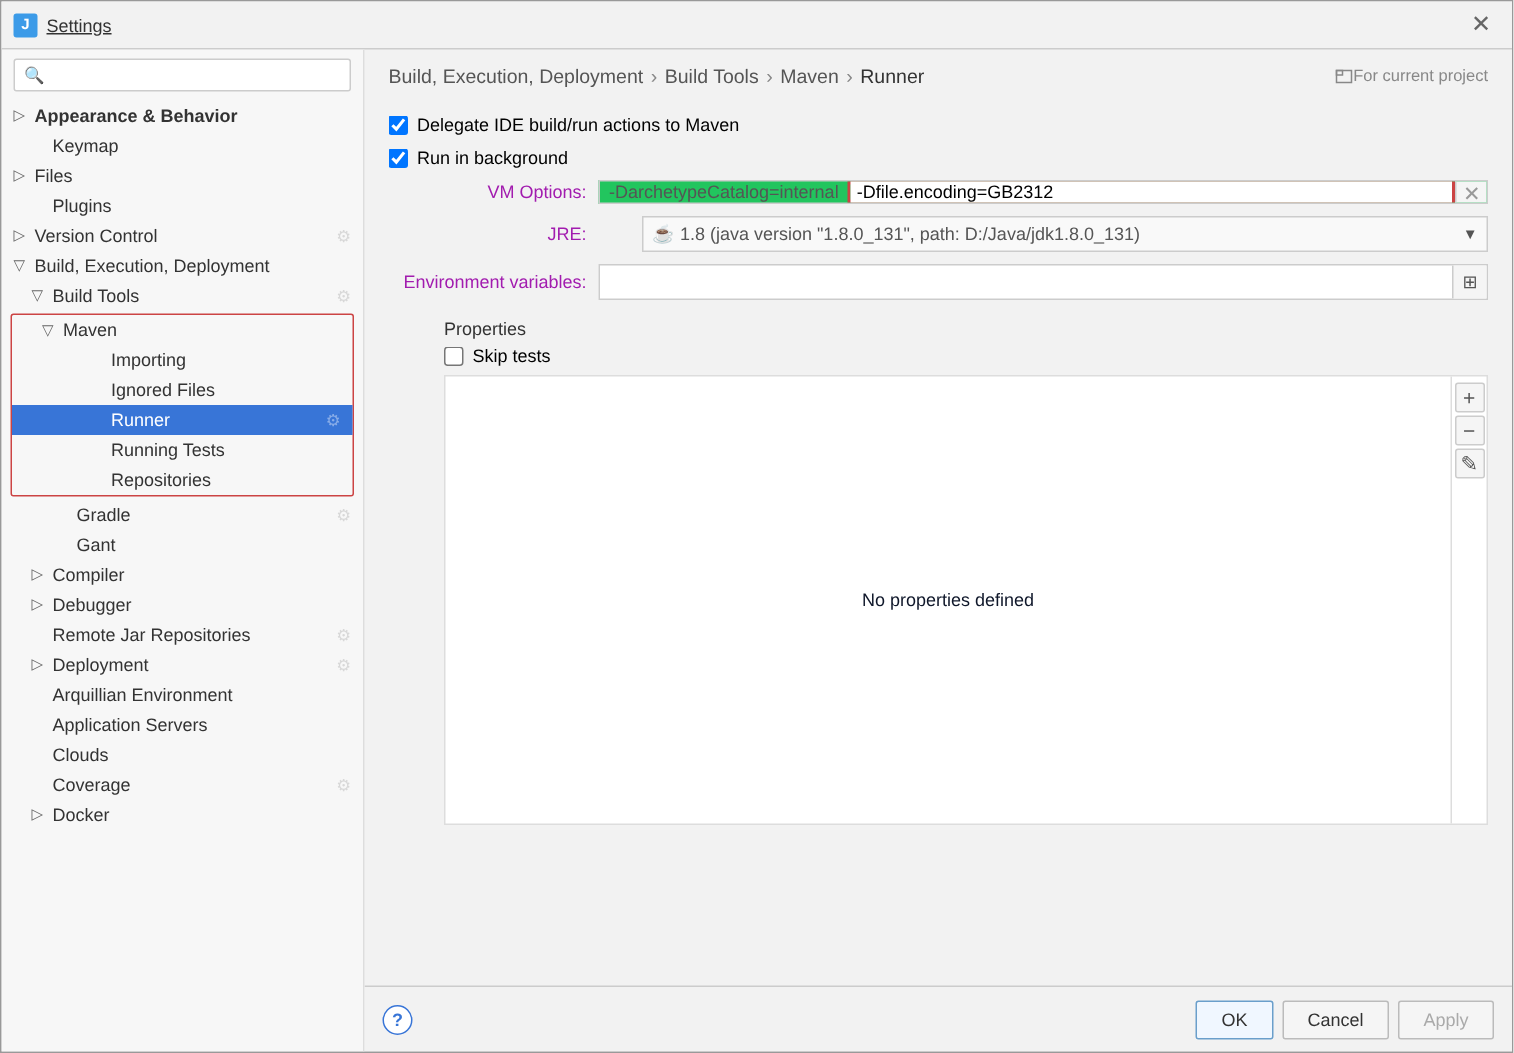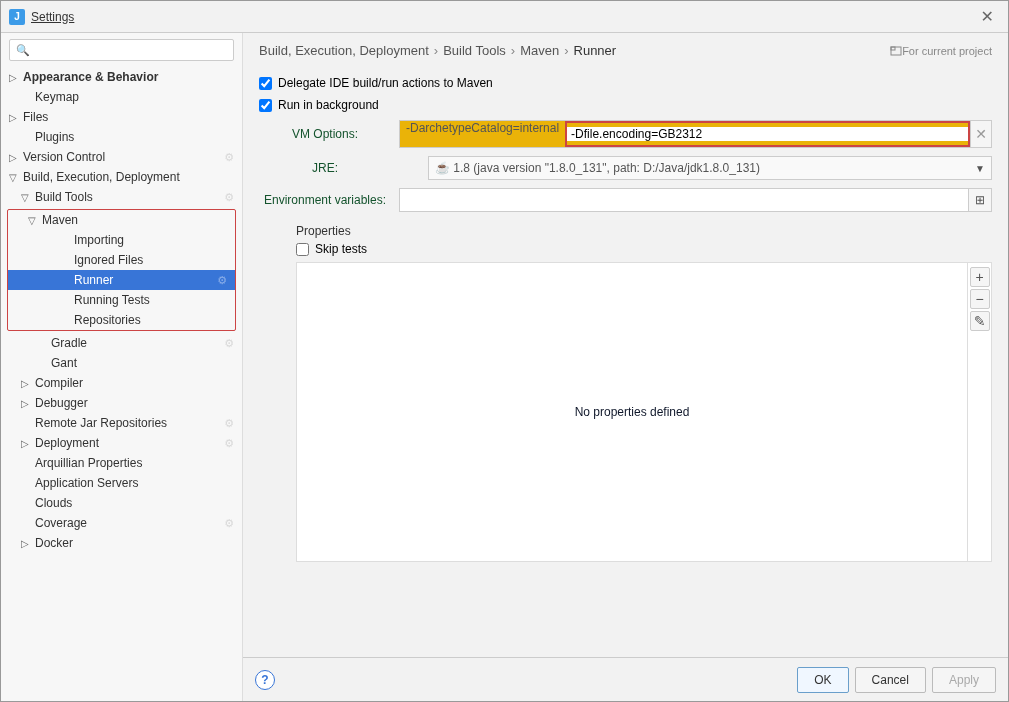--- a/index.html
+++ b/index.html
@@ -187,22 +187,22 @@
     .form-row {
       display: flex;
       align-items: center;
       margin-bottom: 8px;
       font-size: 12px;
     }
 
     .form-label {
       width: 140px;
       flex-shrink: 0;
-      color: #14532d;
-      text-align: center;
+      color: #a21caf;
+      text-align: right;
       padding-right: 8px;
     }
 
     .jre-row {
       display: flex;
       align-items: center;
       margin-bottom: 8px;
       gap: 29px;
     }
 
@@ -477,21 +477,21 @@
         <span>Remote Jar Repositories</span>
         <span class="gear-icon">⚙</span>
       </div>
       <div class="sidebar-item indent-1">
         <span class="expand-arrow">▷</span>
         <span>Deployment</span>
         <span class="gear-icon">⚙</span>
       </div>
       <div class="sidebar-item indent-1">
         <span class="expand-arrow">&nbsp;</span>
-        <span>Arquillian Properties</span>
+        <span>Arquillian Environment</span>
       </div>
       <div class="sidebar-item indent-1">
         <span class="expand-arrow">&nbsp;</span>
         <span>Application Servers</span>
       </div>
       <div class="sidebar-item indent-1">
         <span class="expand-arrow">&nbsp;</span>
         <span>Clouds</span>
       </div>
       <div class="sidebar-item indent-1">
@@ -531,21 +531,21 @@
           <label for="delegate">Delegate IDE build/run actions to Maven</label>
         </div>
 
         <div class="checkbox-row">
           <input type="checkbox" id="runbg" checked="" style="">
           <label for="runbg">Run in background</label>
         </div>
 
         <div class="form-row">
           <span class="form-label">VM Options:</span>
-          <div style="flex:1;display:flex;border:1px solid #ccc;background:#eab308;height:28px;align-items:flex-start;">
+          <div style="flex:1;display:flex;border:1px solid #ccc;background:#22c55e;height:16px;align-items:flex-end;">
             <span style="padding:0 6px;color:#555;font-size:12px;white-space:nowrap;">-DarchetypeCatalog=internal</span>
             <div style="flex:1;border:2px solid #cc4444;height:100%;display:flex;align-items:center;">
               <input type="text" value="-Dfile.encoding=GB2312" style="border: none; outline: none; font-size: 12px; padding: 0px 4px; width: 100%;">
             </div>
             <button style="border:none;border-left:1px solid #ccc;background:#f5f5f5;cursor:pointer;padding:0 4px;height:100%;color:#999;font-size:14px;">✕</button>
           </div>
         </div>
 
         <div class="form-row jre-row">
           <span class="form-label">JRE:</span>

